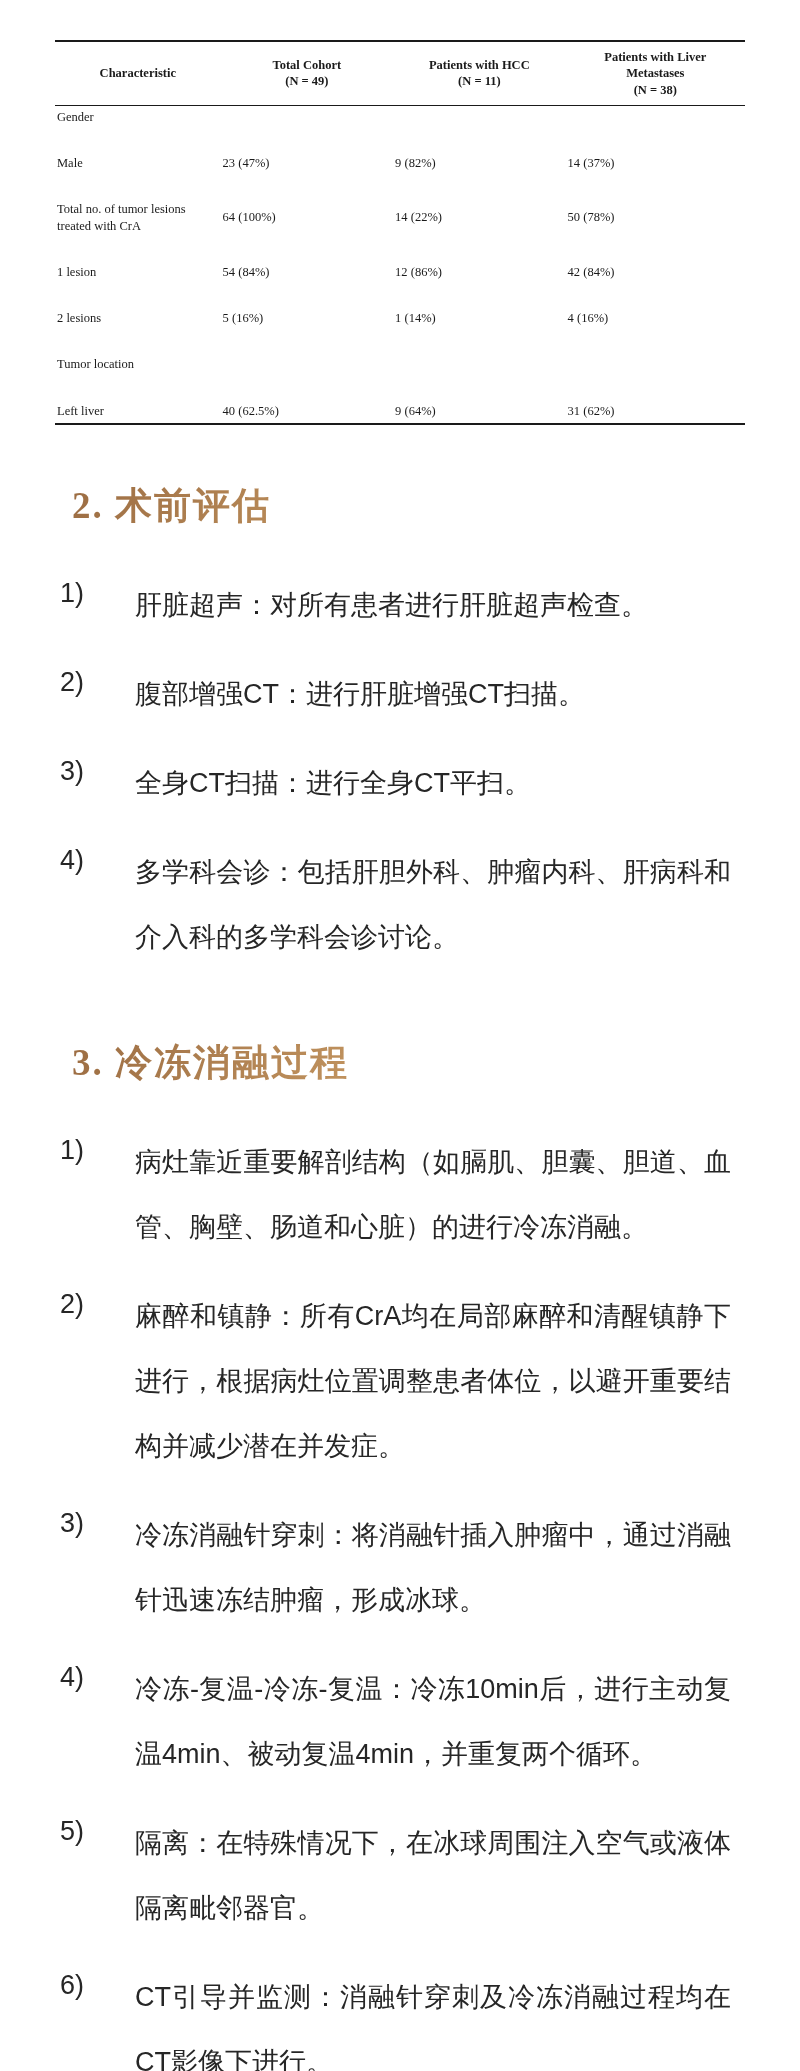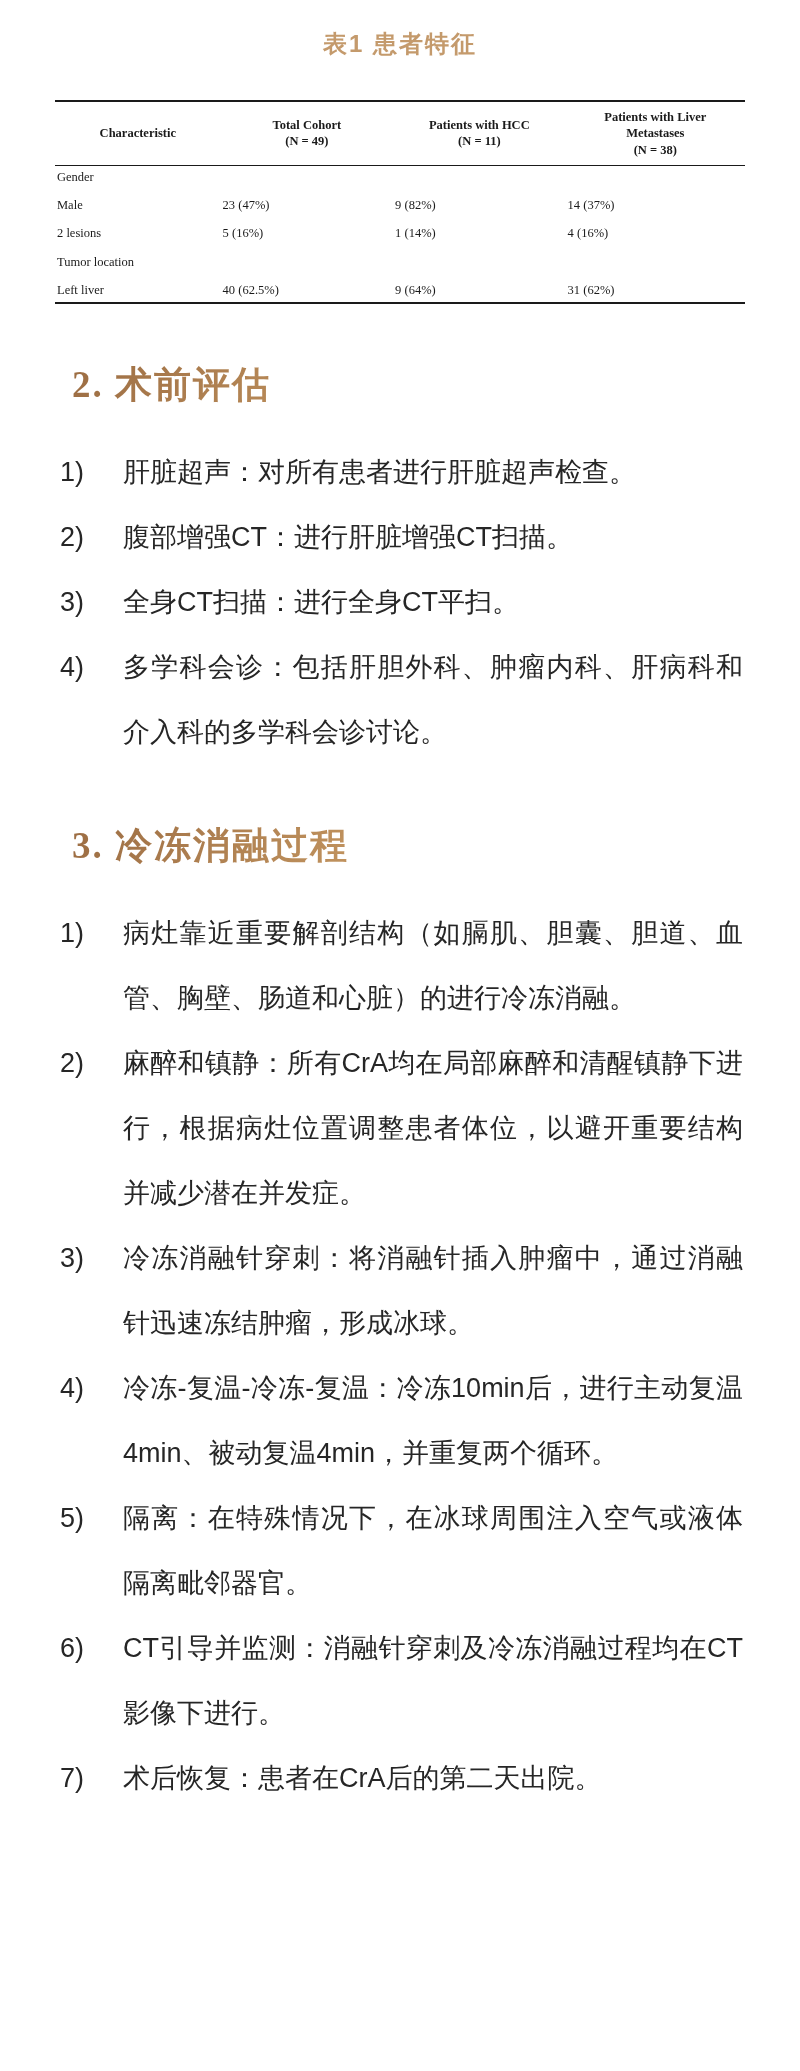--- a/index.html
+++ b/index.html
@@ -45,21 +45,21 @@
     text-align: center;
     vertical-align: middle;
     padding: 7px 2px;
     line-height: 1.3;
     border-bottom: 1.5px solid #1a1a1a;
     white-space: pre-line;
   }
   table.patient-table tbody tr:first-child td { padding-top: 3px; }
   table.patient-table tbody tr:last-child td { padding-bottom: 4px; margin-top: 8px; }
   table.patient-table td {
-    padding: 6px 2px;
+    padding: 15px 2px;
     line-height: 1.3;
     vertical-align: middle;
   }
   td.row-label {
     text-align: left;
     padding-left: 7px;
     white-space: pre-line;
   }
   td.val { text-align: left; }
 
@@ -86,34 +86,33 @@
   }
   .list-marker {
     flex: 0 0 63px;
     width: 63px;
     font-size: 27px;
     line-height: 65px;
     color: #262626;
   }
   .list-text {
     flex: 1;
-    margin: 0;
+    margin: 12px;
     font-size: 27px;
     line-height: 65px;
     color: #262626;
     text-align: justify;
     text-justify: inter-character;
   }
 </style>
 </head>
 <body>
 
 <div class="page">
 
-  <h1 class="table-title">表1 患者特征</h1>
 
   <div class="table-wrap">
     <table class="patient-table">
       <colgroup>
         <col style="width:24%">
           <col style="width:25%">
           <col style="width:25%">
           <col style="width:26%">
       </colgroup>
       <thead>
@@ -135,20 +134,33 @@
           <td class="val"></td>
           <td class="val"></td>
         </tr>
         <tr>
           <td class="row-label">Male</td>
           <td class="val">23 (47%)</td>
           <td class="val">9 (82%)</td>
           <td class="val">14 (37%)</td>
         </tr>
         <tr>
+          <td class="row-label">Total no. of tumor lesions
+treated with CrA</td>
+          <td class="val">64 (100%)</td>
+          <td class="val">14 (22%)</td>
+          <td class="val">50 (78%)</td>
+        </tr>
+        <tr>
+          <td class="row-label">1 lesion</td>
+          <td class="val">54 (84%)</td>
+          <td class="val">12 (86%)</td>
+          <td class="val">42 (84%)</td>
+        </tr>
+        <tr>
           <td class="row-label">2 lesions</td>
           <td class="val">5 (16%)</td>
           <td class="val">1 (14%)</td>
           <td class="val">4 (16%)</td>
         </tr>
         <tr>
           <td class="row-label">Tumor location</td>
           <td class="val"></td>
           <td class="val"></td>
           <td class="val"></td>

